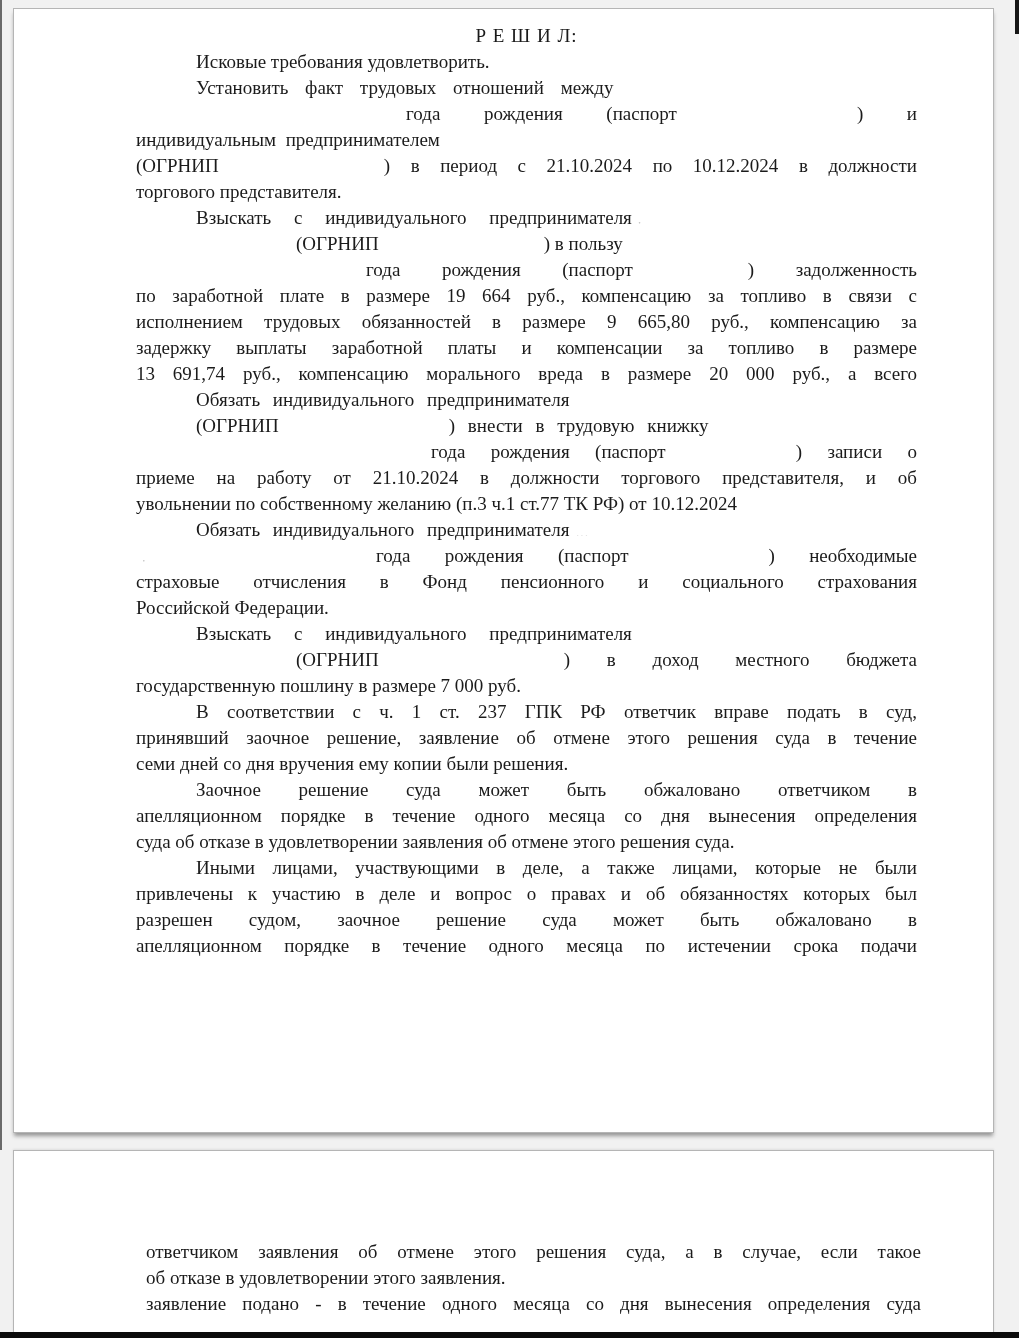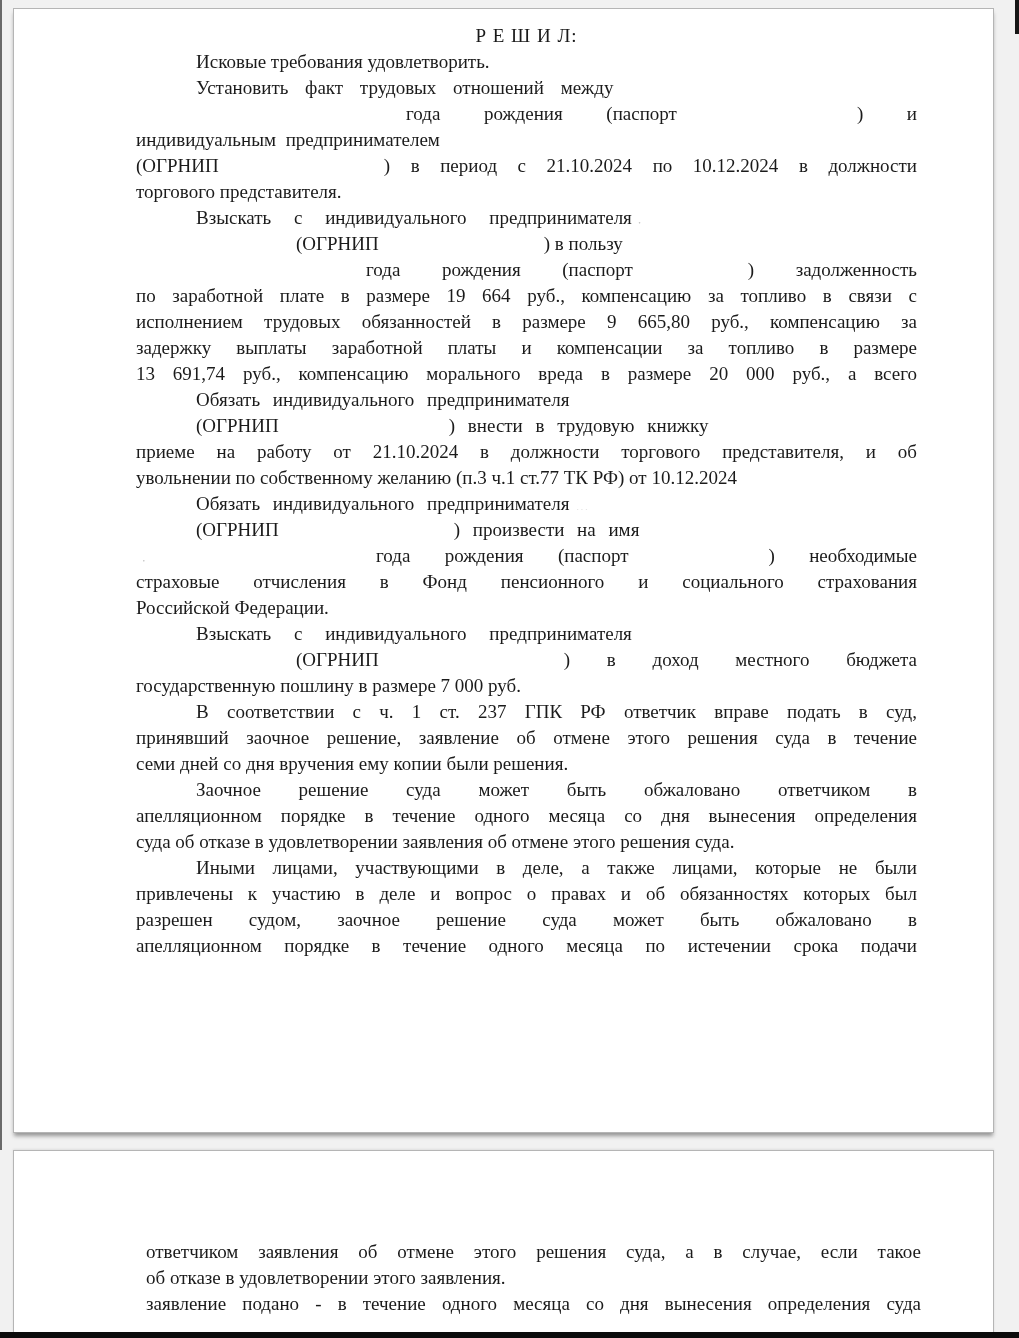--- a/index.html
+++ b/index.html
@@ -86,24 +86,24 @@
       <div class="line left">торгового представителя.</div>
       <div class="line left" style="padding-left: 60px; word-spacing: 18px;">Взыскать с индивидуального предпринимателя<span class="gap" style="width: 60px;">:</span></div>
       <div class="line left"><span class="gap" style="width: 160px;"></span>(ОГРНИП<span class="gap" style="width: 165px;"></span>) в пользу</div>
       <div class="line just"><span class="gap" style="width: 230px;"></span>года рождения (паспорт<span class="gap" style="width: 115px;"></span>) задолженность</div>
       <div class="line just">по заработной плате в размере 19 664 руб., компенсацию за топливо в связи с</div>
       <div class="line just">исполнением трудовых обязанностей в размере 9 665,80 руб., компенсацию за</div>
       <div class="line just">задержку выплаты заработной платы и компенсации за топливо в размере</div>
       <div class="line just">13 691,74 руб., компенсацию морального вреда в размере 20 000 руб., а всего</div>
       <div class="line left" style="padding-left: 60px; word-spacing: 8px;">Обязать индивидуального предпринимателя<span class="gap" style="width: 80px;">....</span></div>
       <div class="line left" style="padding-left: 60px; word-spacing: 8px;">(ОГРНИП<span class="gap" style="width: 170px;"></span>) внести в трудовую книжку</div>
+      <div class="line just"><span class="gap" style="width: 295px;"></span>года рождения (паспорт<span class="gap" style="width: 130px;"></span>) записи о</div>
       <div class="line just">приеме на работу от 21.10.2024 в должности торгового представителя, и об</div>
       <div class="line left">увольнении по собственному желанию (п.3 ч.1 ст.77 ТК РФ) от 10.12.2024</div>
       <div class="line left" style="padding-left: 60px; word-spacing: 8px;">Обязать индивидуального предпринимателя<span class="gap" style="width: 80px;">···</span></div>
-      <div class="line left" style="padding-left: 60px; word-spacing: 8px;">(ОГРНИП<span class="gap" style="width: 175px;"></span>) произвести на имя</div>
       <div class="line just"><span class="gap" style="width: 240px;">:</span>года рождения (паспорт<span class="gap" style="width: 140px;"></span>) необходимые</div>
       <div class="line just">страховые отчисления в Фонд пенсионного и социального страхования</div>
       <div class="line left">Российской Федерации.</div>
       <div class="line left" style="padding-left: 60px; word-spacing: 18px;">Взыскать с индивидуального предпринимателя</div>
       <div class="line just"><span class="gap" style="width: 160px;">----</span>(ОГРНИП<span class="gap" style="width: 185px;"></span>) в доход местного бюджета</div>
       <div class="line left">государственную пошлину в размере 7 000 руб.</div>
       <div class="line just" style="padding-left: 60px;">В соответствии с ч. 1 ст. 237 ГПК РФ ответчик вправе подать в суд,</div>
       <div class="line just">принявший заочное решение, заявление об отмене этого решения суда в течение</div>
       <div class="line left">семи дней со дня вручения ему копии были решения.</div>
       <div class="line just" style="padding-left: 60px;">Заочное решение суда может быть обжаловано ответчиком в</div>

